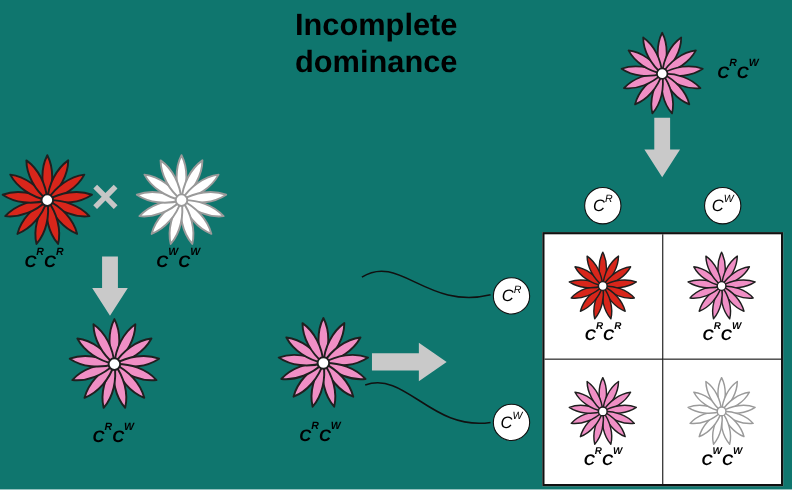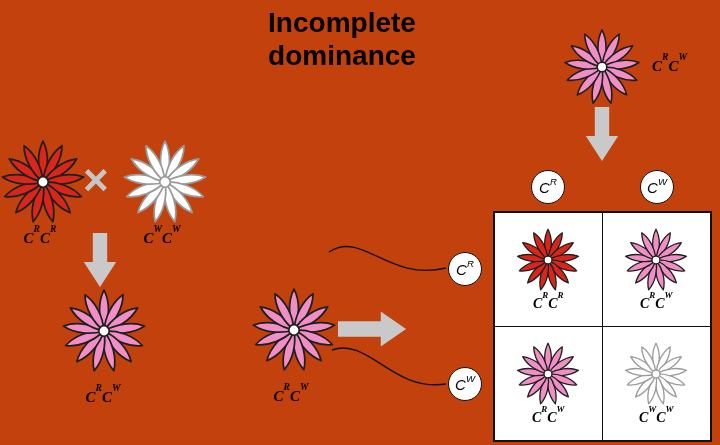--- a/index.html
+++ b/index.html
@@ -1,24 +1,24 @@
 <!DOCTYPE html>
 <html style="--arrow-color: #c9c9c9; --line-color: #111111;"><head>
 <meta charset="utf-8">
 <style>
   * { margin:0; padding:0; box-sizing:border-box; }
   html,body { background:#fff; }
   body { font-family:"Liberation Sans", sans-serif; color:#000; }
-  .stage { position:relative; width:720px; height:445px; background:#c2410c; overflow:hidden; }
+  .stage { position:relative; width:720px; height:445px; background:#0f766e; overflow:hidden; }
   .abs { position:absolute; }
   .title {
     font-size:28px; font-weight:bold; text-align:center; line-height:1.18; color:#000;
   }
   .times { font-size:44px; font-weight:bold; color:#c6c6c6; line-height:1; }
-  .genotype { font-style:italic; font-weight:bold; font-size:15px; color:#000; white-space:nowrap;font-family:Liberation Serif, serif; }
+  .genotype { font-style:italic; font-weight:bold; font-size:15px; color:#000; white-space:nowrap; }
   .genotype sup, .allele-circle sup {
     font-size:64%; position:relative; top:-0.5em; font-style:italic; line-height:0;
   }
   .tc { text-align:center; }
   .small { font-size:14px; }
   .flower svg { display:block; width:100%; height:100%; }
   .arrow { fill:var(--arrow-color, #c9c9c9); }
   .arrowbox svg { display:block; width:100%; height:100%; }
   .allele-circle {
     width:34px; height:34px; border:1.6px solid #111; border-radius:50%; background:#fff;

